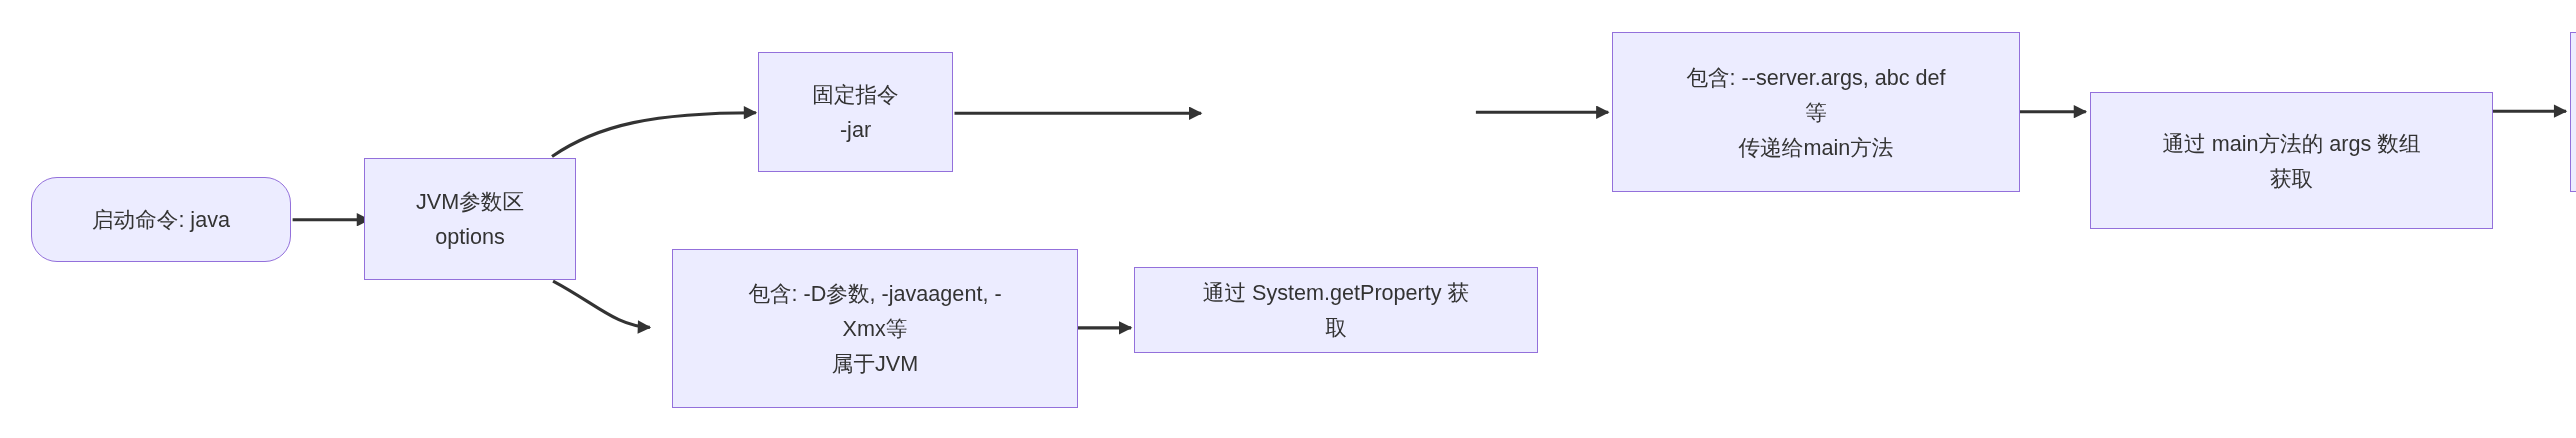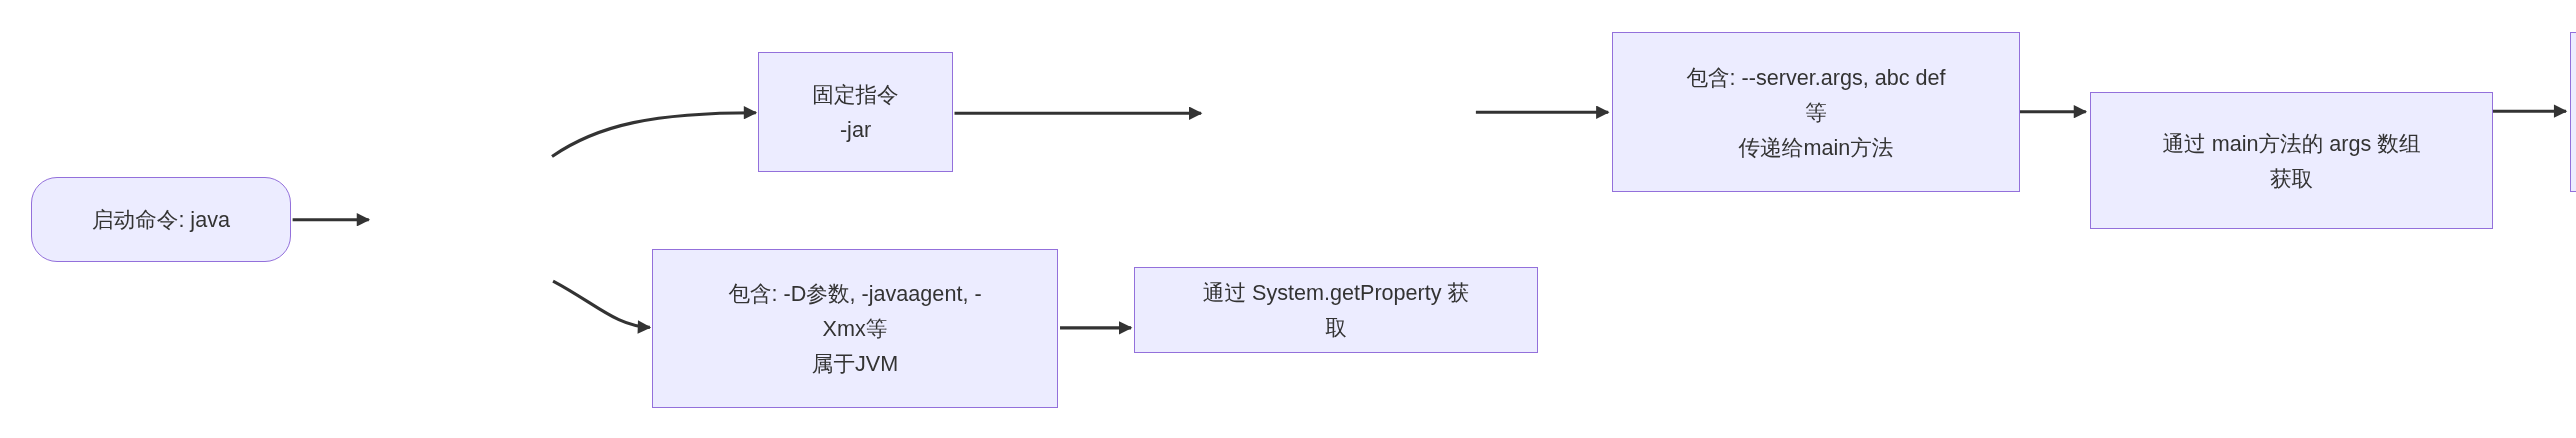--- a/index.html
+++ b/index.html
@@ -44,21 +44,21 @@
     white-space: pre-line;
   }
   
   .pos-start             { left: 31px;   top: 177px; width: 260px; height: 85px; border-radius: 26px; }
   .pos-jvm-options       { left: 364px;  top: 158px; width: 212px; height: 122px; }
   .pos-fixed-directive   { left: 758px; top: 52px; width: 195px; height: 120px; }
   .pos-app-args          { left: 1204px; top: 52px; width: 271px; height: 124px; }
   .pos-app-args-contains { left: 1612px; top: 32px;  width: 408px; height: 160px; }
   .pos-main-args-get     { left: 2090px; top: 50px;  width: 403px; height: 137px; margin-top: 42px; }
   .pos-springboot-parse  { left: 2570px; top: 32px;  width: 341px; height: 160px; }
-  .pos-jvm-contains      { left: 652px; top: 249px; width: 406px; height: 159px; }
+  .pos-jvm-contains      { left: 672px; top: 249px; width: 406px; height: 159px; }
   .pos-system-getproperty{ left: 1134px; top: 267px; width: 404px; height: 86px; }
 </style>
 </head>
 <body>
 
 <div class="canvas">
 
   <svg class="edges" viewBox="0 0 5711 851" xmlns="http://www.w3.org/2000/svg">
     <defs>
       <marker id="arrowhead" viewBox="0 0 10 10" refX="9" refY="5" markerUnits="userSpaceOnUse" markerWidth="32" markerHeight="26" orient="auto">
@@ -72,20 +72,24 @@
     <path class="edge" d="M 3922 217 L 4050 217" marker-end="url(#arrowhead)"></path>
     <path class="edge" d="M 4840 216 L 4983 216" marker-end="url(#arrowhead)"></path>
     <path class="edge" d="M 1072 546 C 1155 590, 1195 634, 1260 636" marker-end="url(#arrowhead)"></path>
     <path class="edge" d="M 2057 637 L 2195 637" marker-end="url(#arrowhead)"></path>
   </svg>
 
   <div class="node pos-start">
     <span>启动命令: java</span>
   </div>
 
+  <div class="node pos-jvm-options">
+    <span>JVM参数区
+options</span>
+  </div>
 
   <div class="node pos-fixed-directive">
     <span>固定指令
 -jar</span>
   </div>
 
 
   <div class="node pos-app-args-contains">
     <span>包含: --server.args, abc def
 等

